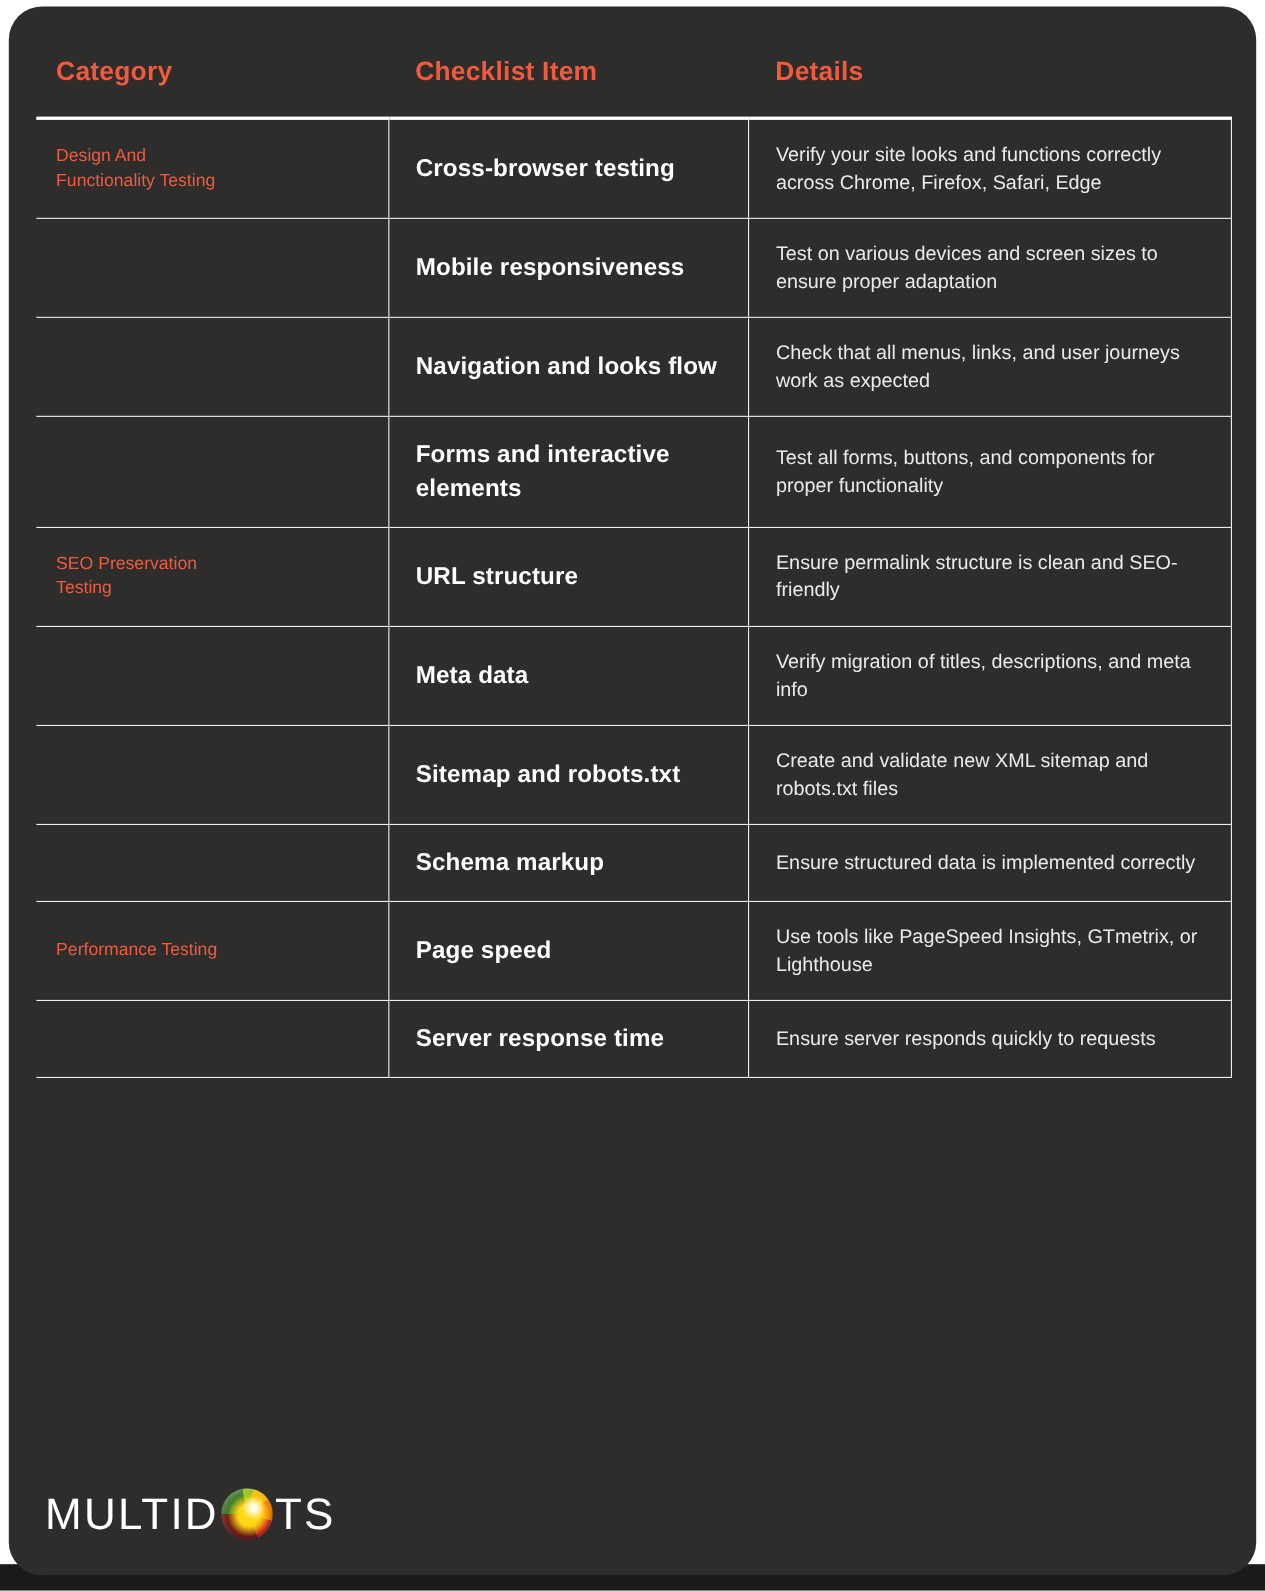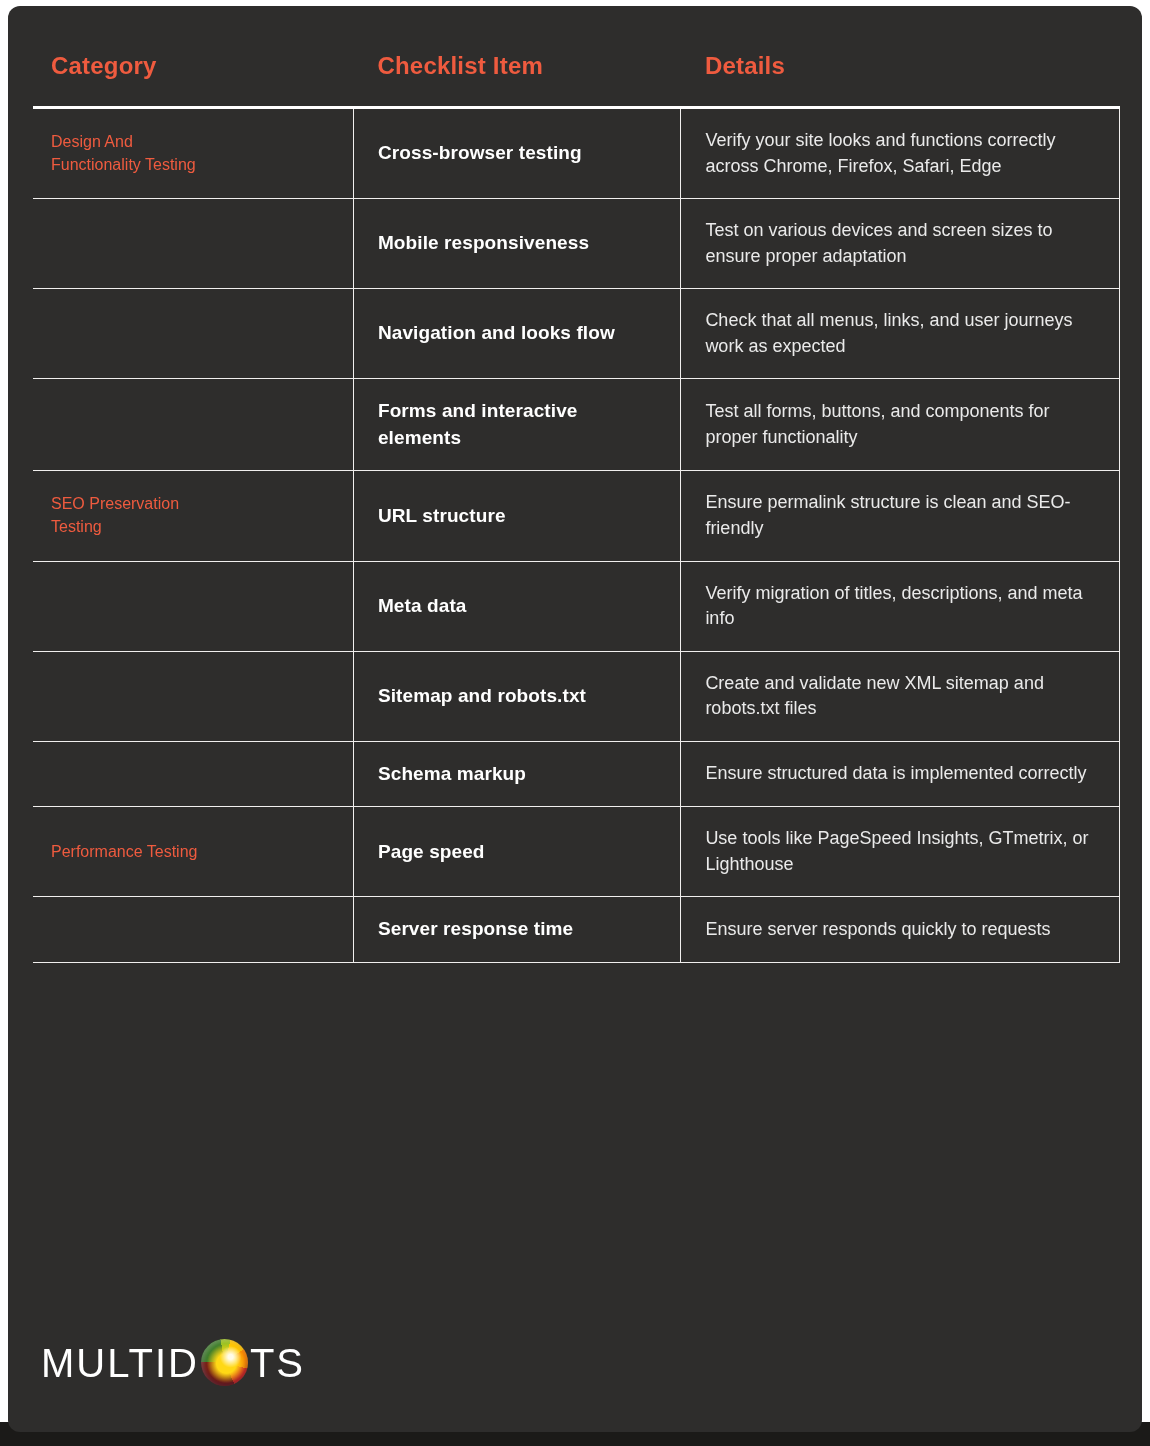--- a/index.html
+++ b/index.html
@@ -13,21 +13,21 @@
   .bottom-band {
     position: absolute;
     left: 0; right: 0; bottom: 0;
     height: 24px;
     background: var(--band, #1b1a18);
   }
   .card {
     position: absolute;
     top: 6px; left: 8px; right: 8px; bottom: 14px;
     background: var(--card-bg, #2e2d2c);
-    border-radius: 12px;
+    border-radius: 30px;
   }
   table.checklist {
     border-collapse: collapse;
     table-layout: fixed;
     margin: 0 22px 0 25px;
     width: calc(100% - 47px);
   }
   col.c-cat  { width: 320px; }
   col.c-item { width: 327px; }
   col.c-det  { width: 438px; }
@@ -51,35 +51,35 @@
     color: var(--accent, #ef5b3f);
     font-weight: 400;
     font-size: 16px;
     line-height: 1.42;
     white-space: pre-line;
     padding: 18px 20px 18px 18px;
   }
   td.item-cell {
     color: var(--text-bright, #ffffff);
     font-weight: 700;
-    font-size: 19px;
+    font-size: 22px;
     line-height: 1.4;
     padding: 19px 20px 19px 24px;
     letter-spacing: 0.1px;
   }
   td.det-cell {
     color: var(--text-body, #eaeaea);
     font-size: 18px;
     line-height: 1.42;
     padding: 19px 18px 19px 24px;
   }
   .logo {
     position: absolute;
     left: 33px;
-    bottom: 46px;
+    bottom: 32px;
     display: flex;
     align-items: center;
     user-select: none;
   }
   .logo-text {
     color: #ffffff;
     font-size: 40px;
     font-weight: 400;
     letter-spacing: 2px;
     line-height: 1;

